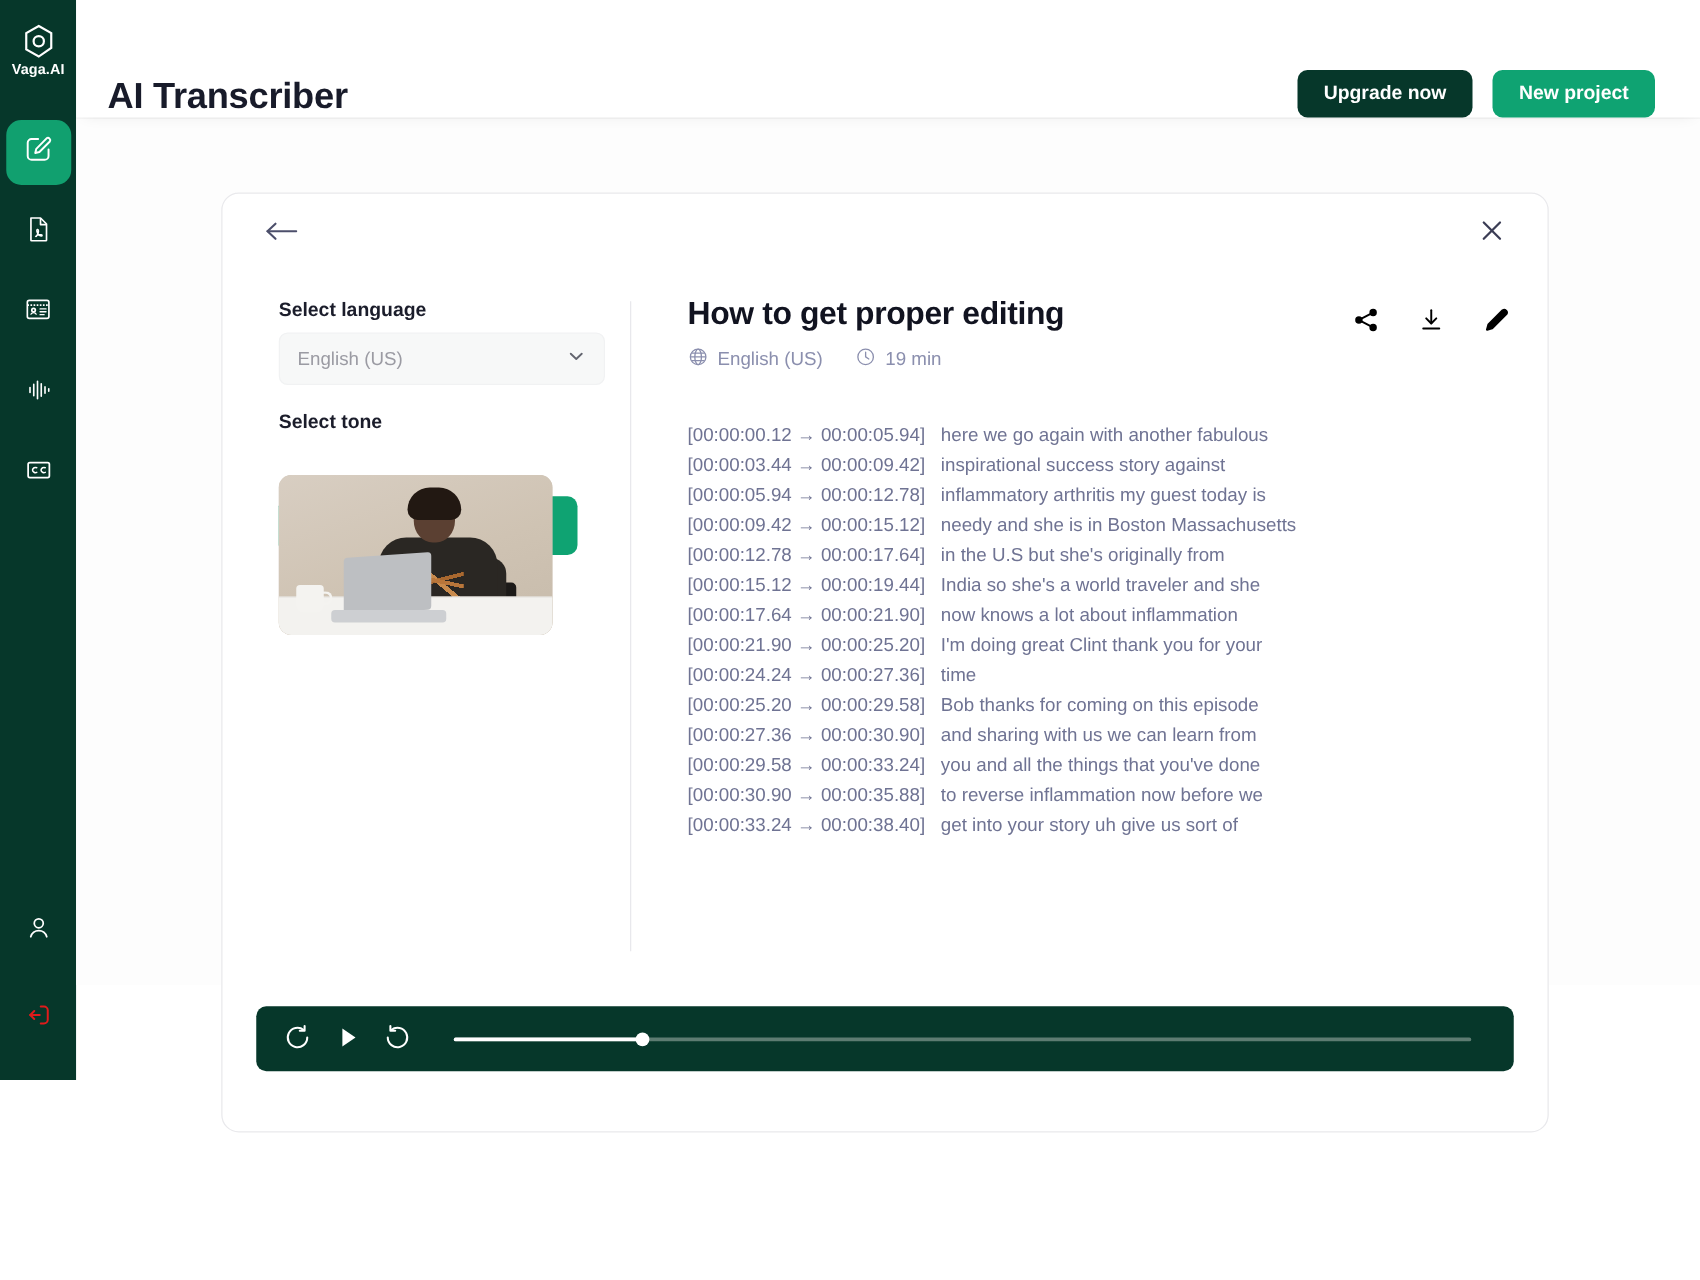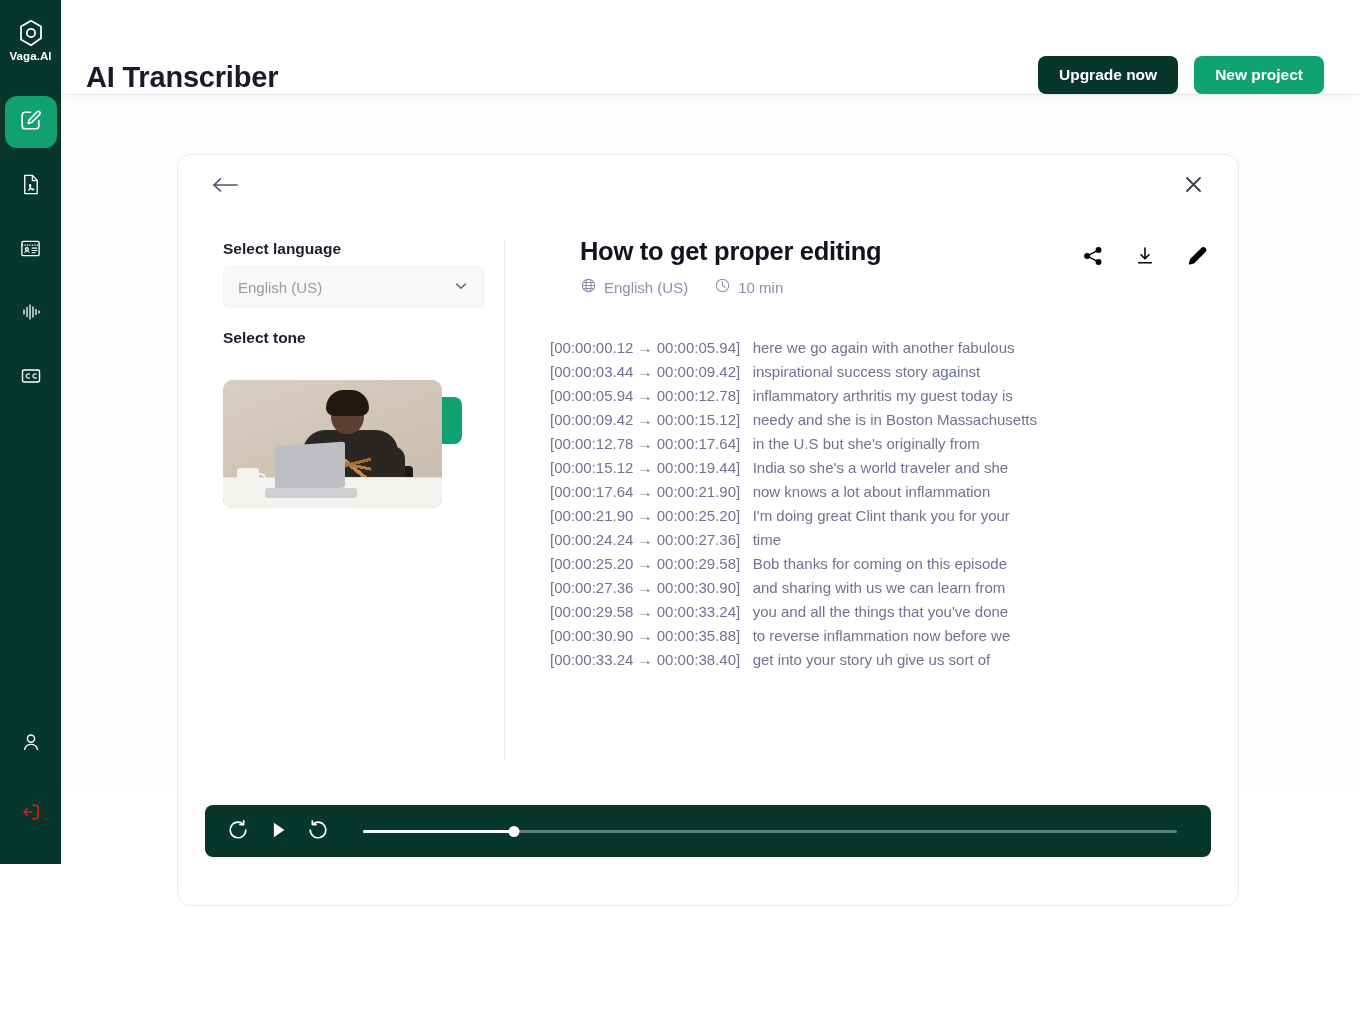--- a/index.html
+++ b/index.html
@@ -114,21 +114,21 @@
   .th-laptop-base { position:absolute; left:42px; top:108px; width:92px; height:10px; background:#cdcfd2; border-radius:3px; }
   .th-mug { position:absolute; left:14px; top:88px; width:22px; height:22px; background:#f4f3f0; border-radius:3px 3px 6px 6px; }
   .th-mug-handle { position:absolute; left:34px; top:93px; width:9px; height:11px; border:2px solid #f4f3f0; border-left:none; border-radius:0 8px 8px 0; }
   .th-chair { position:absolute; left:172px; top:86px; width:18px; height:38px; background:#1c1a18; border-radius:4px; }
 
   
   .v-divider { width:1px; background:#e8e8ec; margin: 26px 0 20px 0; height: 520px; flex:0 0 1px; }
 
   
   .right-panel { flex:1 1 auto; padding: 22px 30px 0 45px; position:relative; }
-  .tr-head { display:flex; align-items:flex-start; justify-content:space-between;margin-left:30px; }
+  .tr-head { display:flex; align-items:flex-start; justify-content:space-between; }
   .tr-title { font-size: 25.5px; font-weight:600; color:#111320; letter-spacing:-0.3px; }
   .tr-meta { display:flex; align-items:center; gap: 26px; margin-top: 11px; }
   .meta-item { display:flex; align-items:center; gap: 7px; font-size:15px; color:#8b8fae; }
   .tr-actions { display:flex; align-items:center; gap: 30px; padding-top: 8px; }
   .tr-action { background:none; border:none; cursor:pointer; display:flex; align-items:center; }
   .transcript { margin-top: 39px; font-size: 15px; line-height: 24px; color:#6f7393; }
   .tr-line { white-space: normal; }
   .tr-ts { color:#6f7393; }
   .tr-text { color:#6f7393; }
 
@@ -317,21 +317,21 @@
                     </span>
                     <span>English (US)</span>
                   </div>
                   <div class="meta-item">
                     <span>
                       <svg width="17" height="17" viewBox="0 0 20 20" fill="none" stroke="#8b8fae" stroke-width="1.25" stroke-linecap="round">
                         <circle cx="10" cy="10" r="7.3"></circle>
                         <path d="M10 5.6V10l3 2"></path>
                       </svg>
                     </span>
-                    <span>10 min</span>
+                    <span>19 min</span>
                   </div>
                 </div>
               </div>
 
               <div class="tr-actions">
                 <button class="tr-action">
                   <span>
                     <svg width="22" height="22" viewBox="0 0 24 24" fill="none" stroke="#000000" stroke-width="1.7" stroke-linecap="round" stroke-linejoin="round">
                       <circle cx="18" cy="5.4" r="2.4" fill="#000"></circle>
                       <circle cx="18" cy="18.6" r="2.4" fill="#000"></circle>

